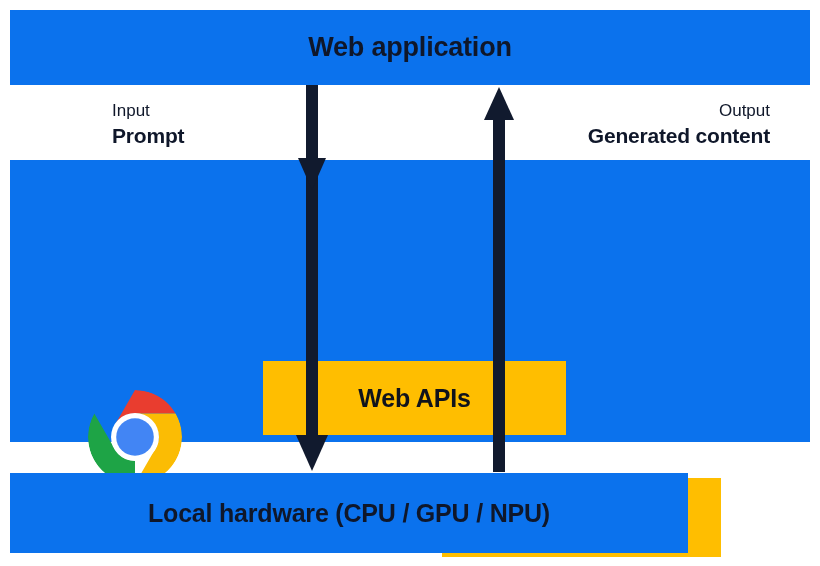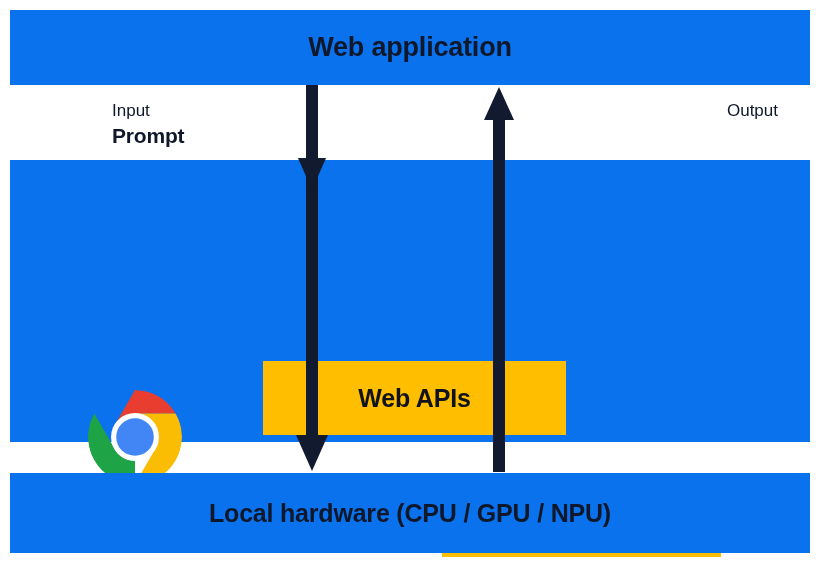--- a/index.html
+++ b/index.html
@@ -52,21 +52,21 @@
     left: 10px;
     top: 160px;
     width: 800px;
     height: 282px;
     display: block;
   }
 
   #band-local-hardware {
     left: 10px;
     top: 473px;
-    width: 800px;
+    width: 678px;
     height: 80px;
     text-align: center;
   }
   #band-local-hardware .band-label {
     font-size: 25px;
   }
 
   
   .caption {
     position: absolute;
@@ -84,21 +84,21 @@
     font-weight: bold;
     letter-spacing: -0.2px;
   }
 
   #caption-input {
     left: 112px;
     top: 100px;
     text-align: left;
   }
   #caption-output {
-    right: 42px;
+    right: 50px;
     top: 100px;
     text-align: right;
     margin-left: 8px;
   }
 
   
   #arrow-layer {
     position: absolute;
     left: 0;
     top: 0;
@@ -173,20 +173,21 @@
     <span class="band-label">Web application</span>
   </div>
 
   <div class="caption" id="caption-input">
     <span class="caption-kicker">Input</span>
     <span class="caption-value">Prompt</span>
   </div>
 
   <div class="caption" id="caption-output">
     <span class="caption-kicker">Output</span>
+    <span class="caption-value">Generated content</span>
   </div>
 
   <div class="band" id="band-browser">
 
     <div id="browser-mark">
       <svg viewBox="0 0 100 100" width="94" height="94" aria-hidden="true">
         <defs>
           <clipPath id="chromeClip">
             <circle cx="50" cy="50" r="50"></circle>
           </clipPath>

